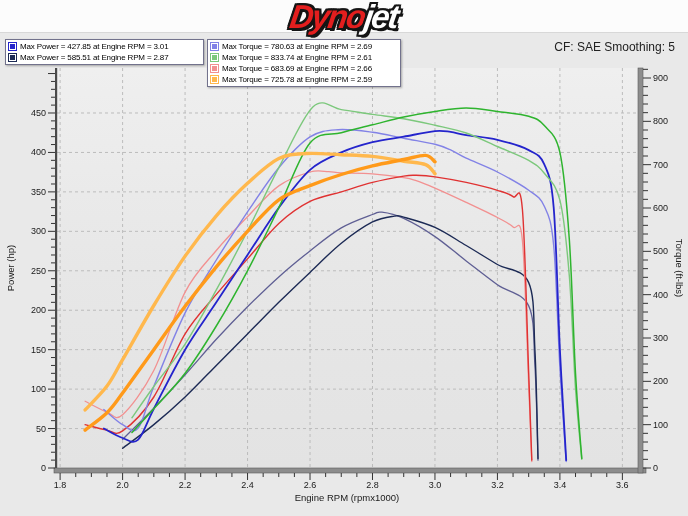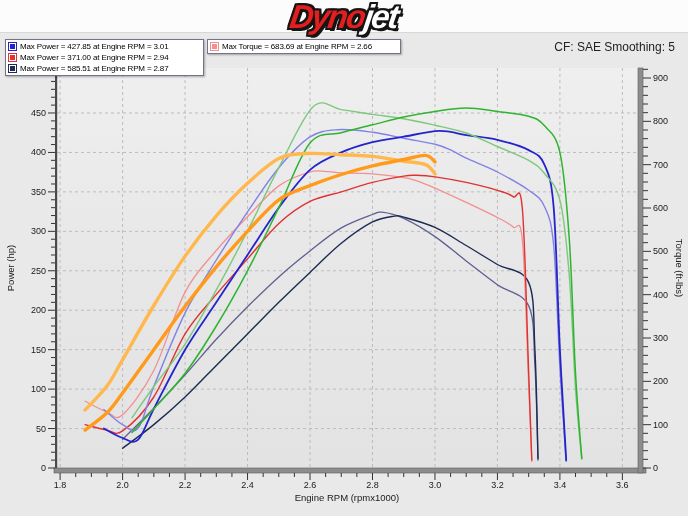--- a/index.html
+++ b/index.html
@@ -261,34 +261,46 @@
     </svg>
 
   <div class="legend legend-power" id="legend-power">
       <div class="lrow">
         <span class="sw" style="border-color: rgb(36, 36, 204);">
           <i style="background: rgb(36, 36, 204);"></i>
         </span>
         <span class="ltx">Max Power = 427.85 at Engine RPM = 3.01</span>
       </div>
       <div class="lrow">
-        <span class="sw" style="border-color: rgb(224, 50, 50);">
-          <i style="background: rgb(224, 50, 50);"></i>
-        </span>
-        <span class="ltx">Max Power = 371.00 at Engine RPM = 2.94</span>
-      </div>
-      <div class="lrow">
         <span class="sw" style="border-color: rgb(28, 42, 85);">
           <i style="background: rgb(28, 42, 85);"></i>
         </span>
         <span class="ltx">Max Power = 585.51 at Engine RPM = 2.87</span>
       </div>
     </div>
   <div class="legend legend-torque" id="legend-torque">
       <div class="lrow">
+        <span class="sw" style="border-color: rgb(130, 130, 230);">
+          <i style="background: rgb(130, 130, 230);"></i>
+        </span>
+        <span class="ltx">Max Torque = 780.63 at Engine RPM = 2.69</span>
+      </div>
+      <div class="lrow">
+        <span class="sw" style="border-color: rgb(124, 200, 124);">
+          <i style="background: rgb(124, 200, 124);"></i>
+        </span>
+        <span class="ltx">Max Torque = 833.74 at Engine RPM = 2.61</span>
+      </div>
+      <div class="lrow">
         <span class="sw" style="border-color: rgb(242, 144, 144);">
           <i style="background: rgb(242, 144, 144);"></i>
         </span>
         <span class="ltx">Max Torque = 683.69 at Engine RPM = 2.66</span>
       </div>
+      <div class="lrow">
+        <span class="sw" style="border-color: rgb(255, 184, 77);">
+          <i style="background: rgb(255, 184, 77);"></i>
+        </span>
+        <span class="ltx">Max Torque = 725.78 at Engine RPM = 2.59</span>
+      </div>
     </div>
 
 </div>
 
 </body></html>

